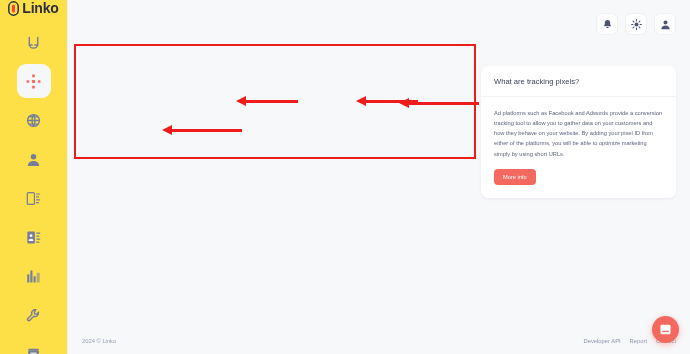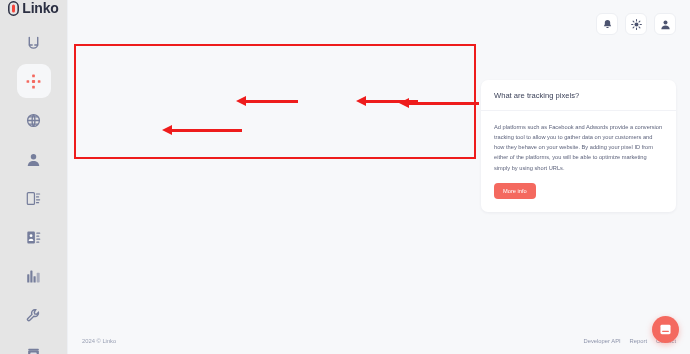--- a/index.html
+++ b/index.html
@@ -12,21 +12,21 @@
   #app {
     position: relative;
     width: 690px; height: 354px;
     background: #f7f8fa;
   }
 
   
   #sidebar {
     position: absolute; left: 0; top: 0;
     width: 68px; height: 354px;
-    background: #e5e5e5;
+    background: #fde047;
     border-right: 1px solid #eef0f4;
     display: flex; flex-direction: column; align-items: center;
   }
   #logo {
     height: 48px; width: 100%;
     display: flex; align-items: center; justify-content: center;
     gap: 3px;
   }
   #logo .mark { width: 11px; height: 15px; display:block; }
   #logo .word {
@@ -116,21 +116,21 @@
     background: #f4695f; color: #fff;
     font-family: "Liberation Sans", sans-serif;
     font-size: 6.3px; font-weight: bold;
     display: inline-flex; align-items: center; justify-content: center; gap: 3px;
     padding: 0 9px;
   }
   #add-pixel-btn .plus { font-size: 9px; font-weight: normal; line-height: 1; }
 
   
   #info-card {
-    position: absolute; left: 413px; top: 32px;
+    position: absolute; left: 413px; top: 18px;
     width: 195px;
     background: #ffffff;
     border-radius: 7px;
     box-shadow: 0 1px 3px rgba(36,42,66,.06);
   }
   #info-card .info-head {
     padding: 11px 13px 10px 13px;
     border-bottom: 1px solid #f1f2f6;
     font-size: 7.6px; color: #3c4259;
   }

